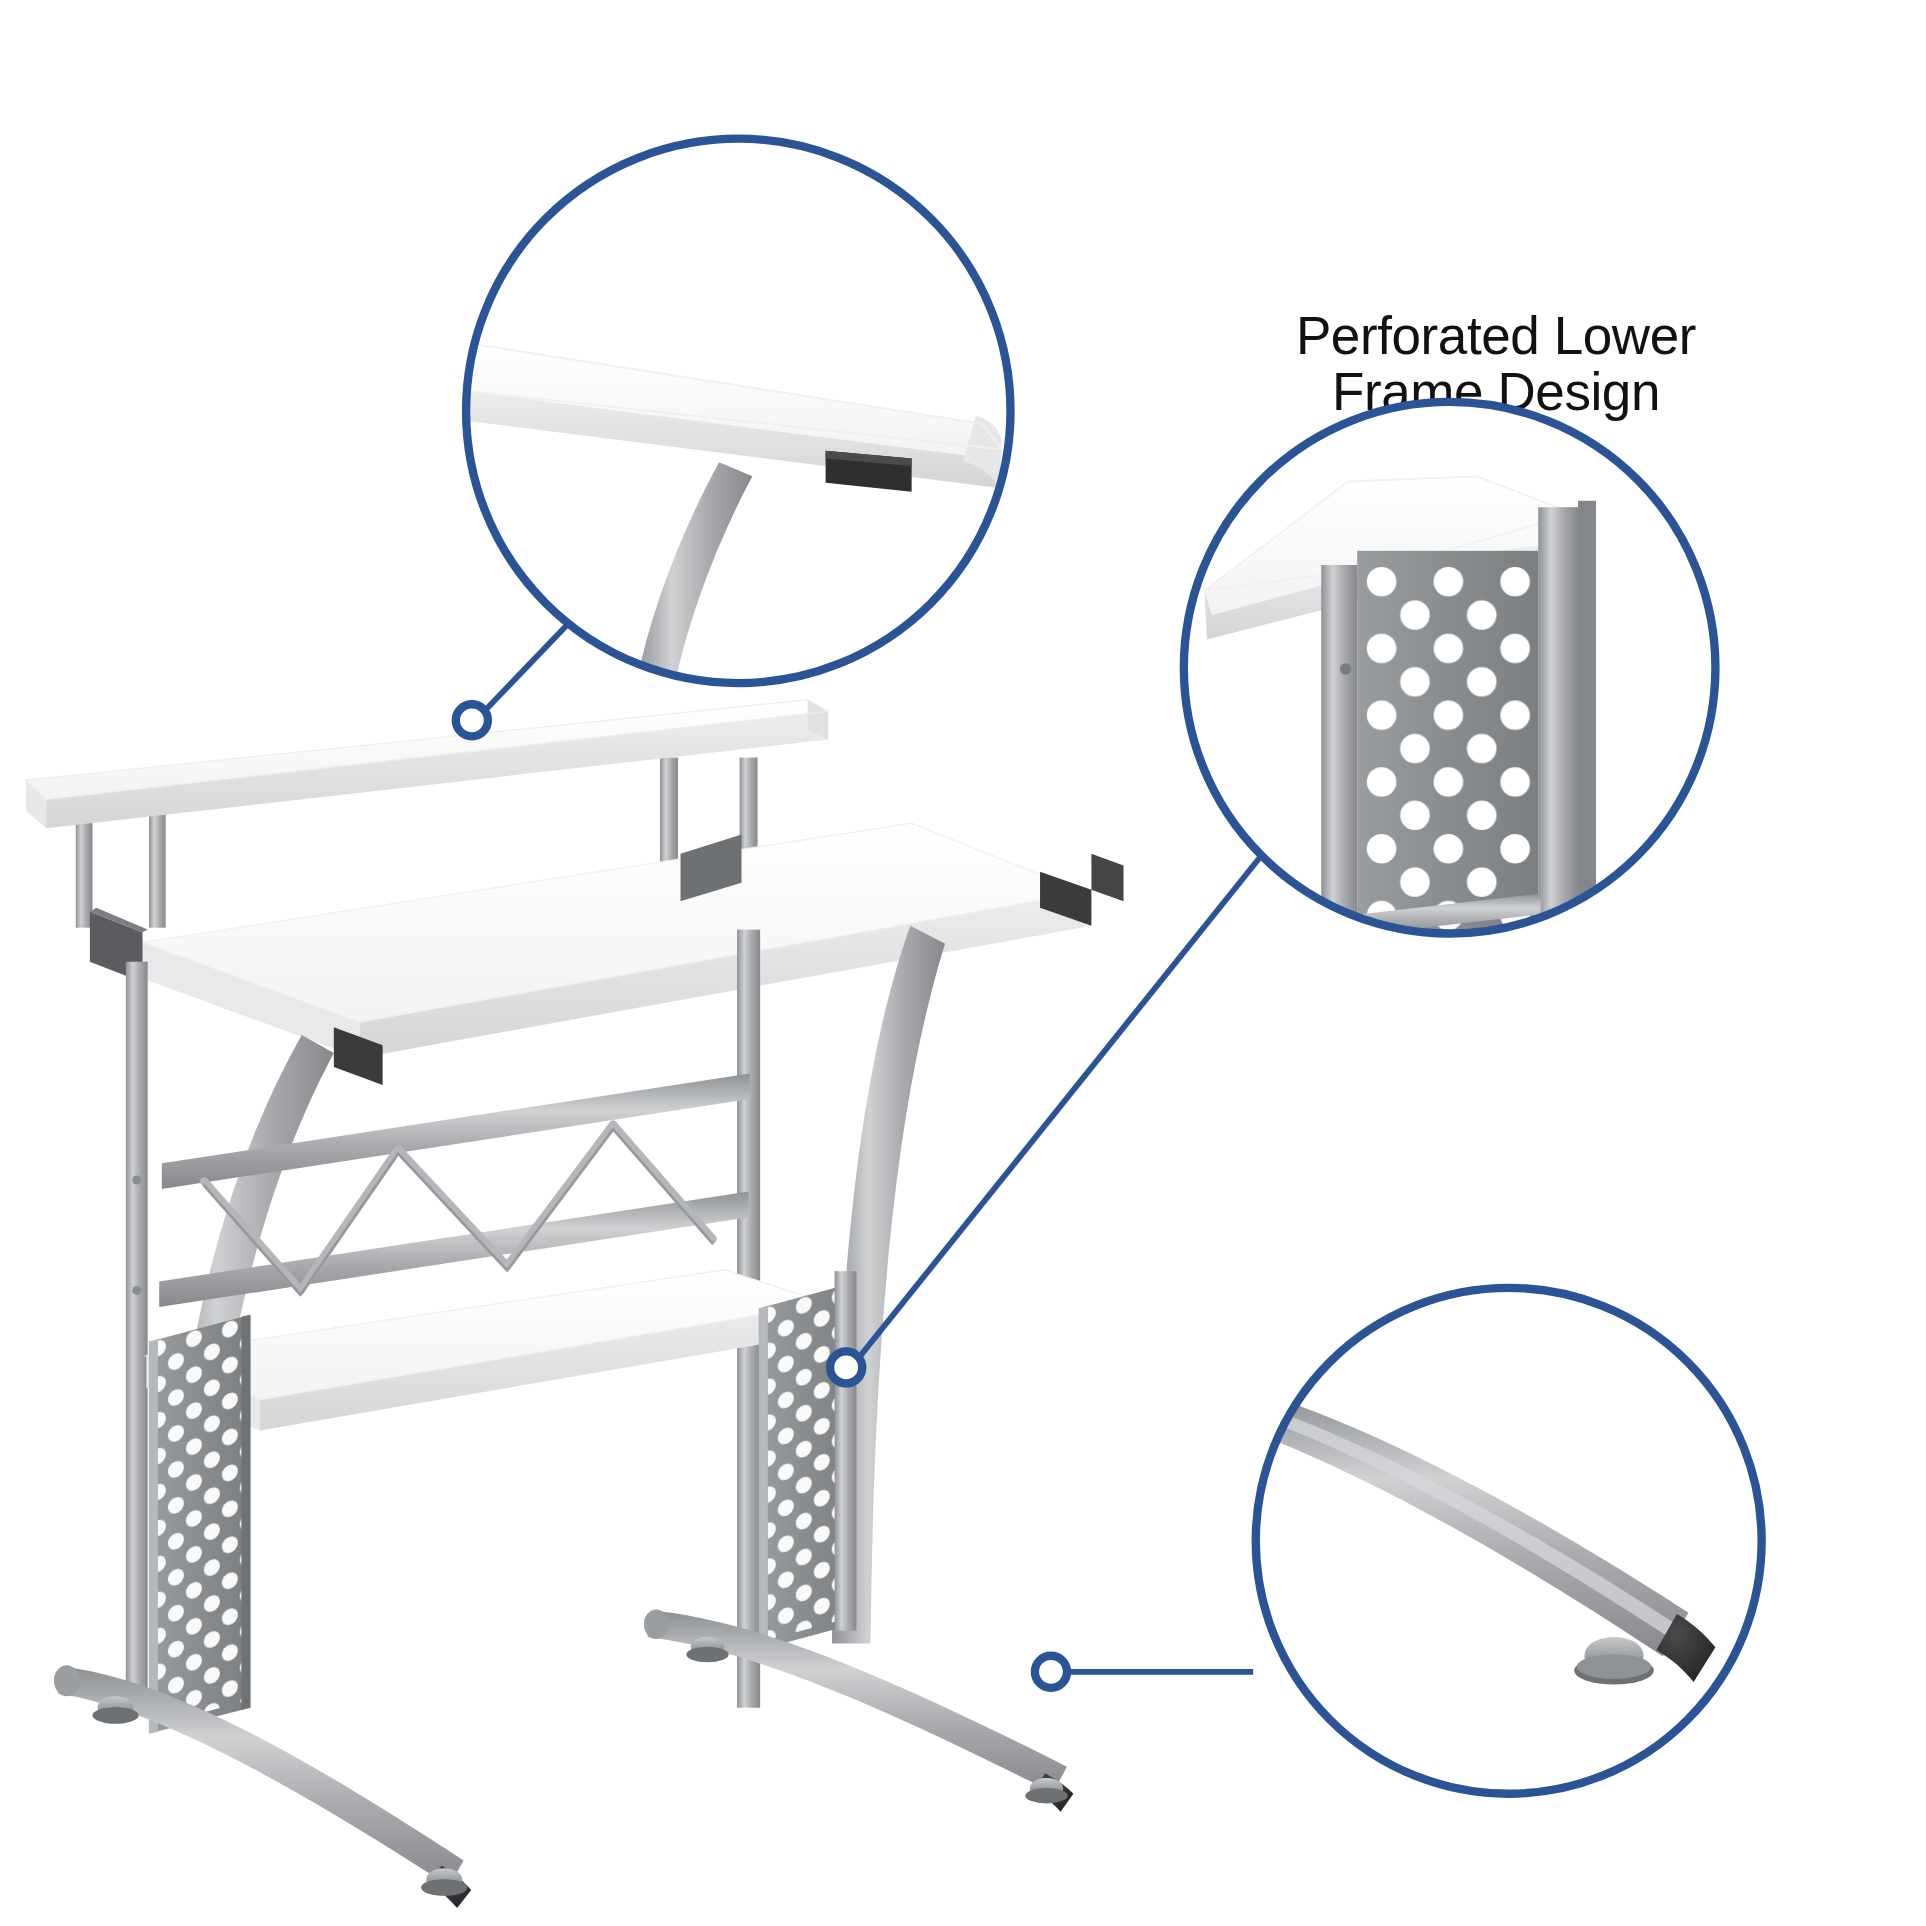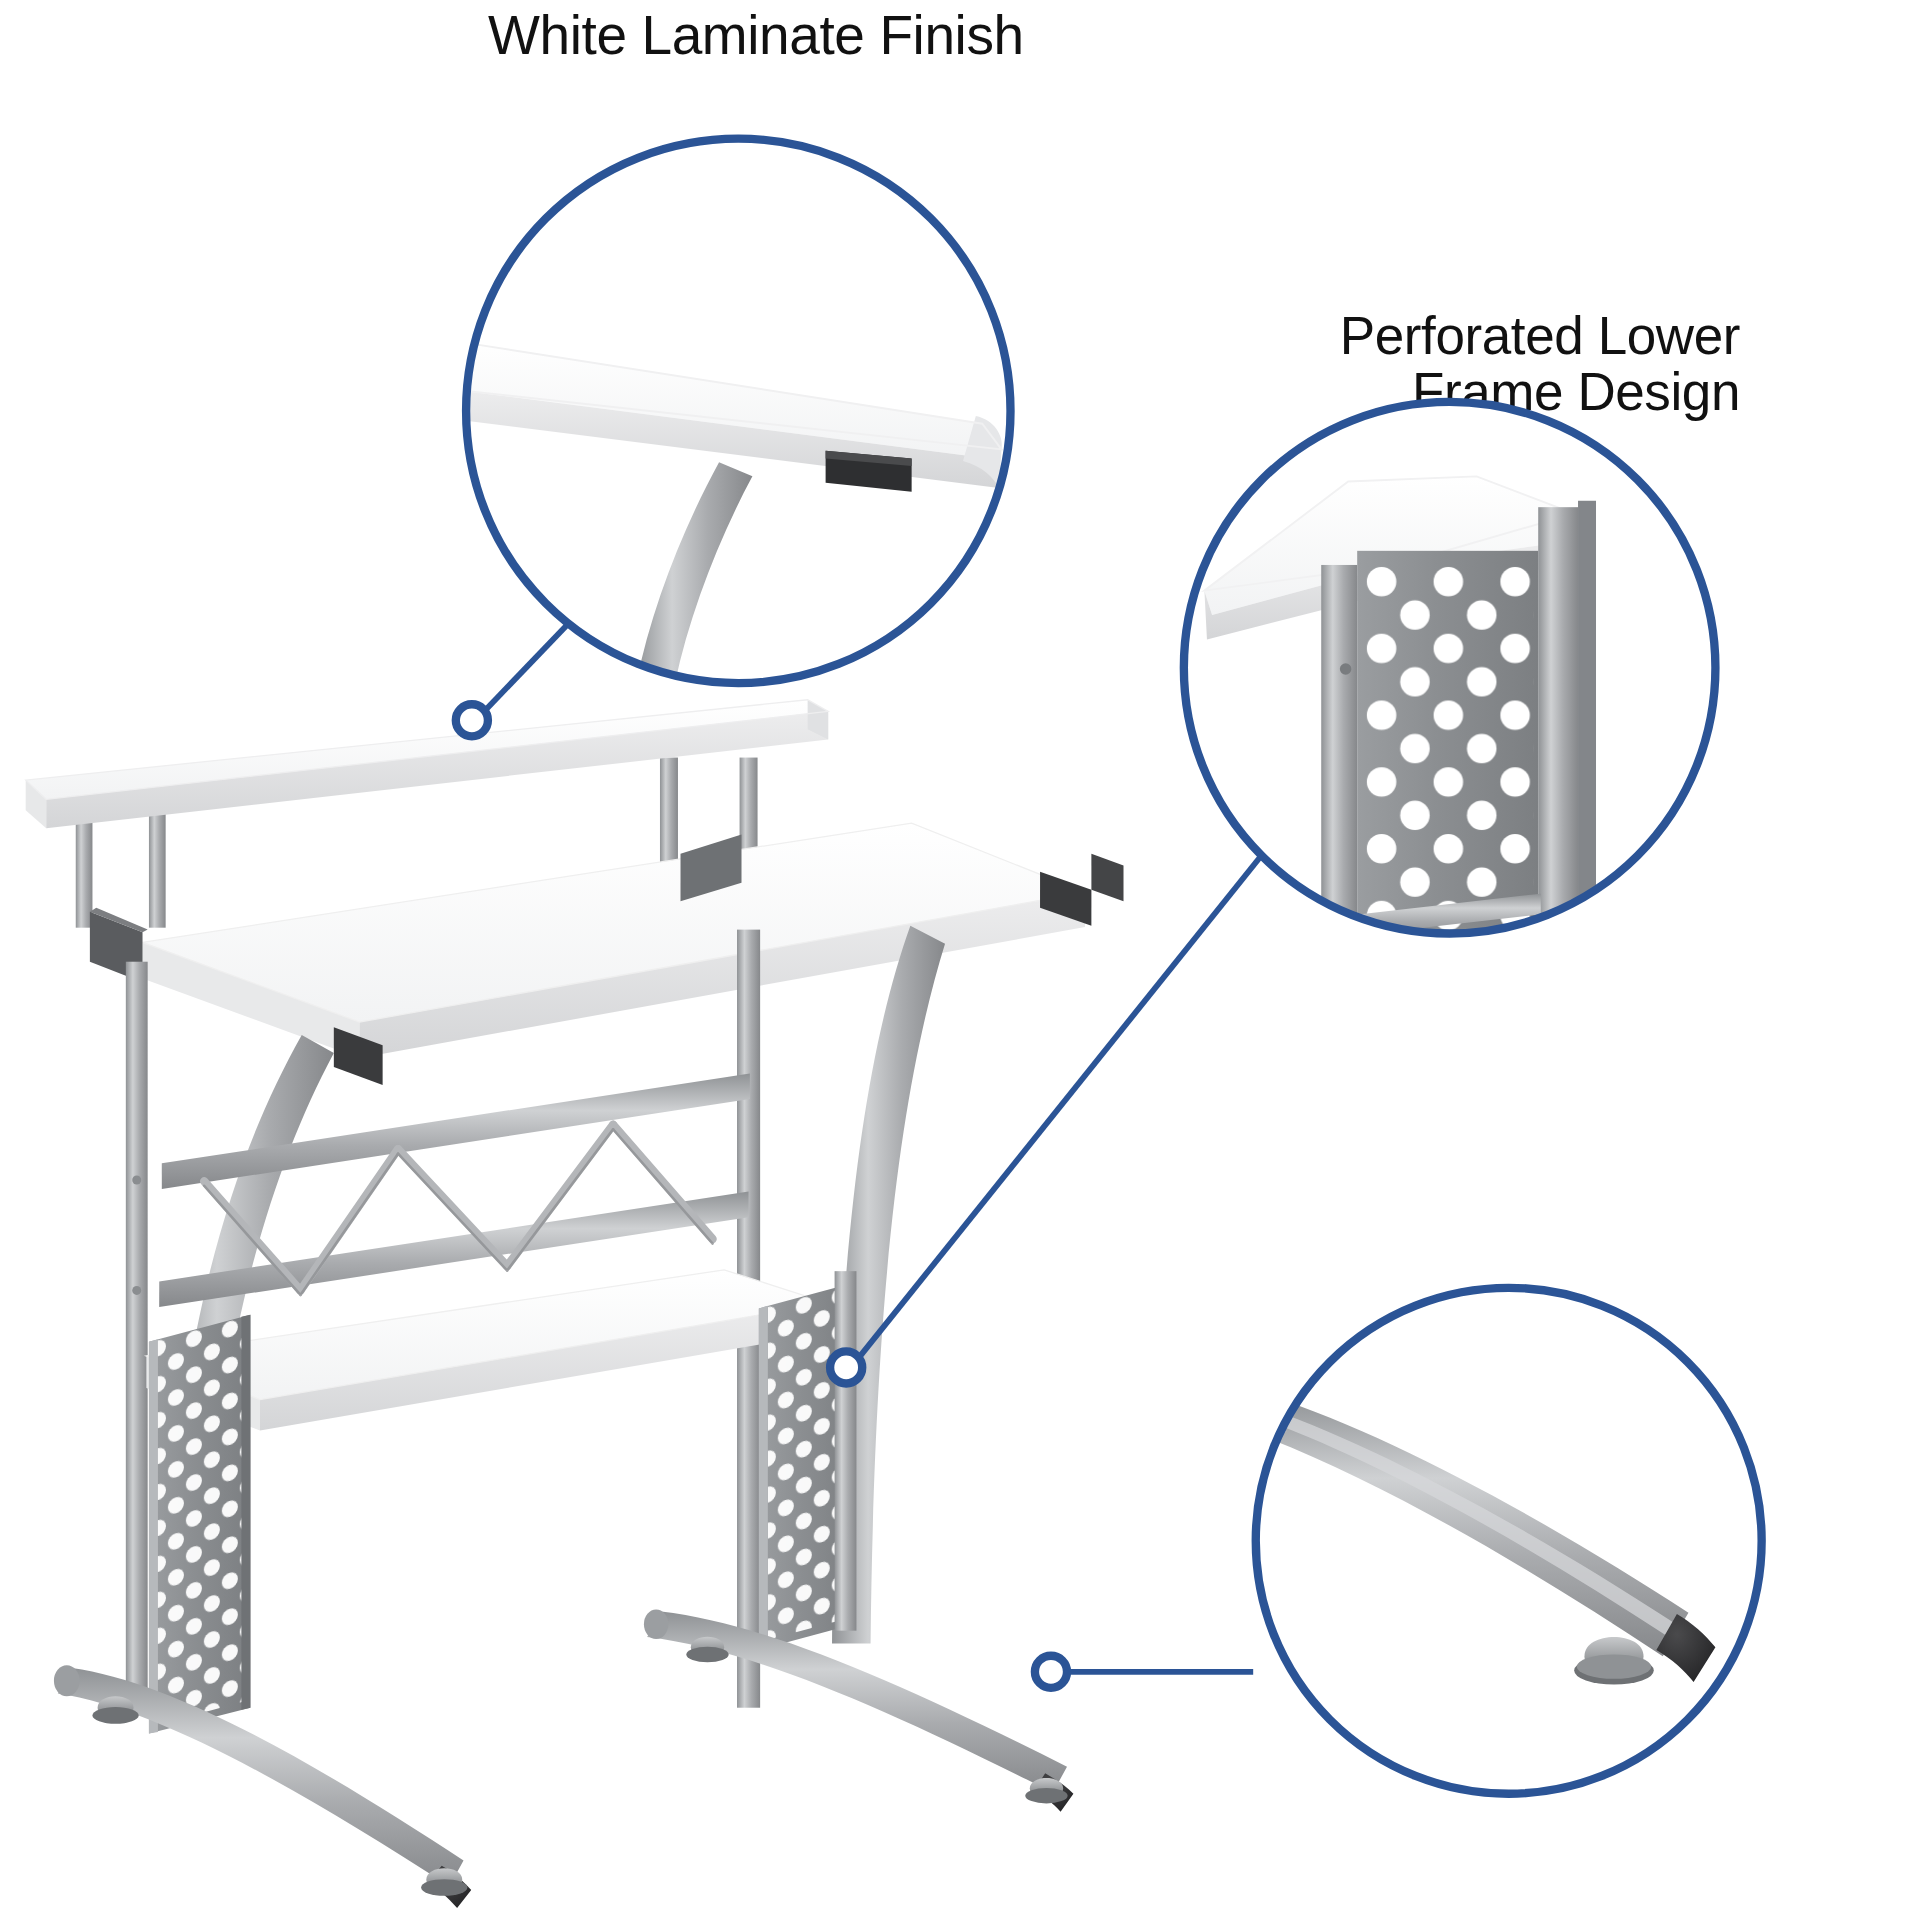--- a/index.html
+++ b/index.html
@@ -4,35 +4,34 @@
 <style>
   html,body{margin:0;padding:0;background:#ffffff;}
   body{width:1926px;height:1926px;position:relative;overflow:hidden;
        font-family:"Liberation Sans","DejaVu Sans",sans-serif;color:#111;}
   .stage{position:absolute;inset:0;width:1926px;height:1926px;background:#fff;}
 
   
   .label{position:absolute;font-weight:400;line-height:1.06;color:#111;
          letter-spacing:-0.4px;white-space:pre-line;}
   #label-laminate{left:488px;top:6.4px;font-size:55px;text-align:left;}
-  #label-perforated{left:1252px;top:308px;font-size:53px;text-align:right;width:488px;}
+  #label-perforated{left:1252px;top:308px;font-size:53px;text-align:center;width:488px;}
   #label-glides{left:1335px;top:1152px;font-size:53px;text-align:center;width:411px;}
 
   
   svg.overlay{position:absolute;left:0;top:0;width:1926px;height:1926px;}
 
   
   .no-evt{pointer-events:none;}
 </style>
 </head>
 <body>
 
 <div class="stage">
 
-  <div class="label" id="label-laminate">White Laminate Finish</div>
 
   <div class="label" id="label-perforated"><span>Perforated Lower</span><br><span>Frame Design</span></div>
 
 
   <svg class="overlay no-evt" viewBox="0 0 3000 3000" xmlns="http://www.w3.org/2000/svg">
     <defs>
 
       <linearGradient id="lamTop" x1="0" y1="0" x2="0" y2="1">
         <stop offset="0" stop-color="#ffffff"></stop>
           <stop offset="1" stop-color="#f2f3f4"></stop>

